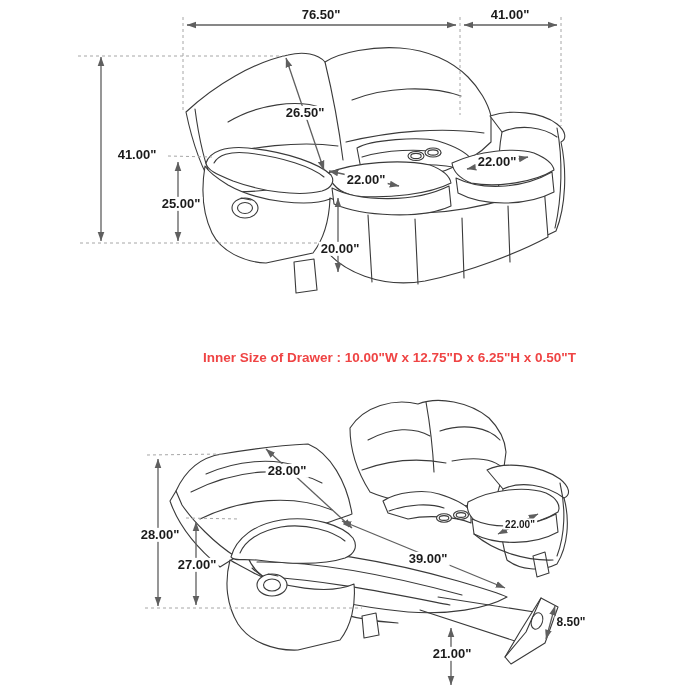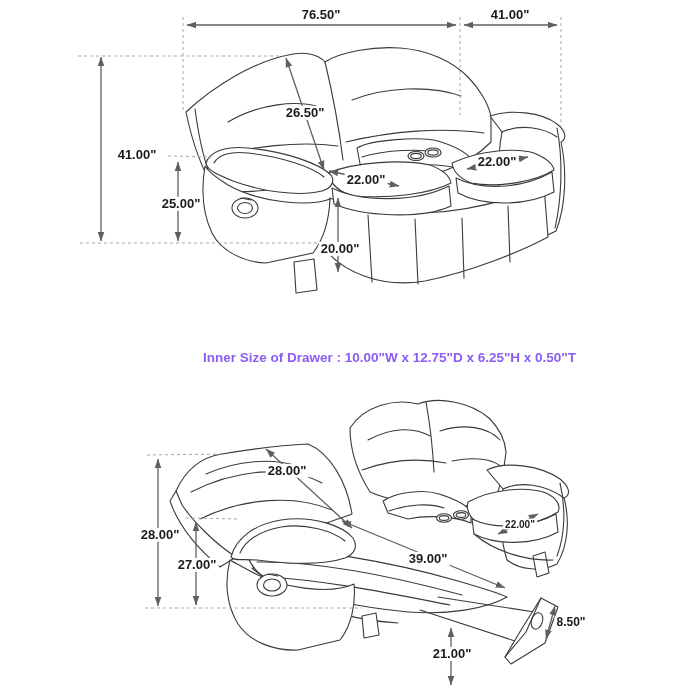--- a/index.html
+++ b/index.html
@@ -10,21 +10,21 @@
   #stage svg{position:absolute;left:0;top:0;}
   .dim{
     position:absolute;transform:translate(-50%,-50%);
     font-weight:bold;font-size:13px;color:#1b1b1b;background:#ffffff;
     padding:0 2px;white-space:nowrap;line-height:1.1;z-index:5;
   }
   .dim.small{font-size:10px;}
   .dim.mid{font-size:12px;}
   .note{
     position:absolute;transform:translate(-50%,-50%);
-    font-weight:bold;font-size:13.5px;color:#8b5cf6;white-space:nowrap;z-index:5;padding-left:15px;
+    font-weight:bold;font-size:13.5px;color:#ef4444;white-space:nowrap;z-index:5;padding-left:15px;
   }
 </style>
 </head>
 <body>
 
 <div id="stage">
 
   <svg width="700" height="700" viewBox="0 0 700 700">
     <defs>
       <marker id="ah" markerWidth="11" markerHeight="9" refX="9.3" refY="4" orient="auto-start-reverse" markerUnits="userSpaceOnUse">

